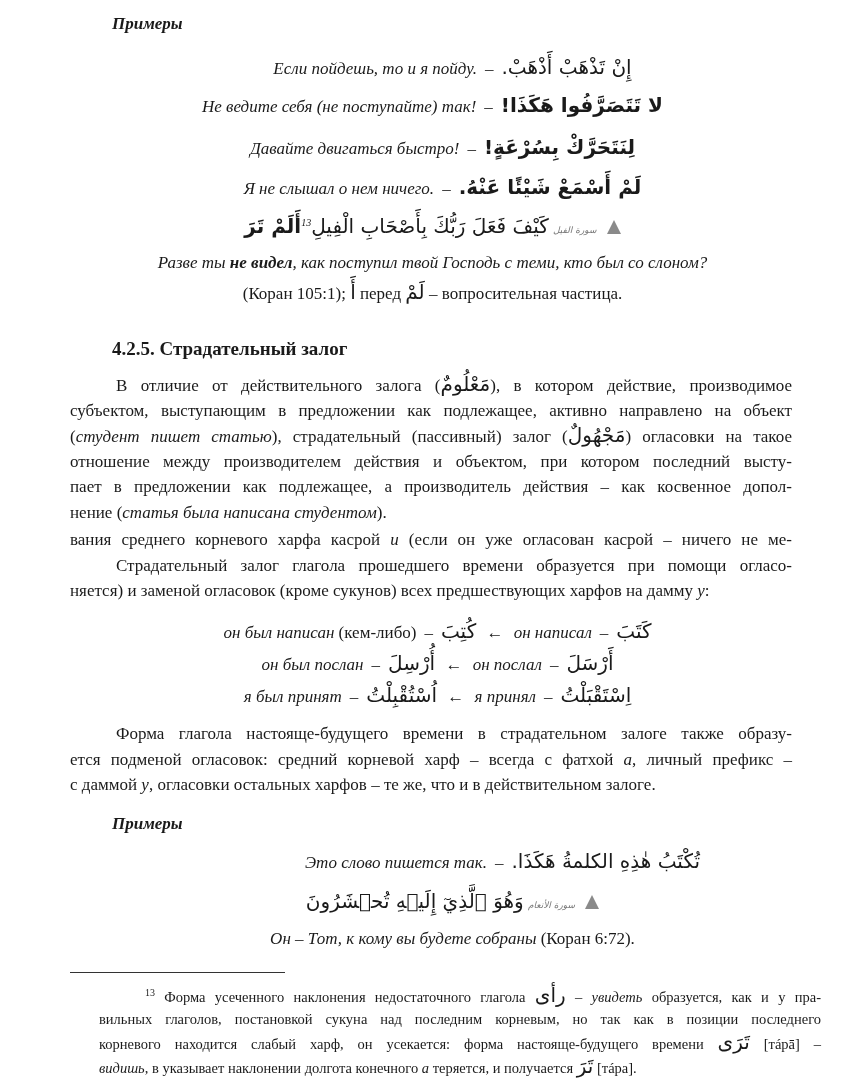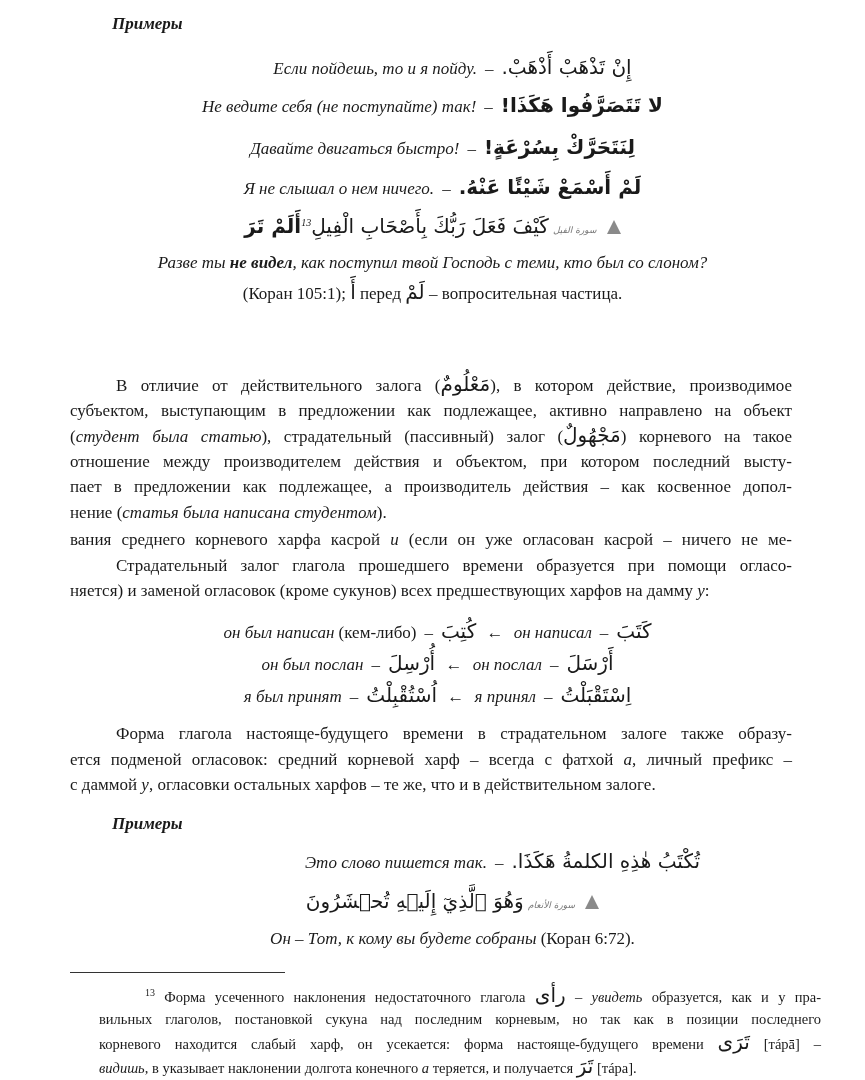--- a/index.html
+++ b/index.html
@@ -61,25 +61,29 @@
   </div>
   <div class="abs ex-line norm" style="top:280px; font-style:normal;">
     <span>(Коран 105:1);</span>
     <span class="ar">أَ</span>
     <span>перед</span>
     <span class="ar">لَمْ</span>
     <span>–</span>
     <span>вопросительная частица.</span>
   </div>
 
+  <div class="abs sec-title" style="left:112px; top:338px;">
+    <span>4.2.5.</span>
+    <span>Страдательный залог</span>
+  </div>
 
   <div class="abs para" style="left:70px; top:372px; width:722px; white-space:normal;">
     <span class="line indent"><span>В отличие от действительного залога (</span><span class="ar">مَعْلُومٌ</span><span>), в котором действие, производимое</span></span>
     <span class="line">субъектом, выступающим в предложении как подлежащее, активно направлено на объект</span>
-    <span class="line"><span>(</span><i>студент была статью</i><span>), страдательный (пассивный) залог (</span><span class="ar">مَجْهُولٌ</span><span>) корневого на такое</span></span>
+    <span class="line"><span>(</span><i>студент пишет статью</i><span>), страдательный (пассивный) залог (</span><span class="ar">مَجْهُولٌ</span><span>) огласовки на такое</span></span>
     <span class="line">отношение между производителем действия и объектом, при котором последний высту-</span>
     <span class="line">пает в предложении как подлежащее, а производитель действия – как косвенное допол-</span>
     <span class="line last"><span>нение (</span><i>статья была написана студентом</i><span>).</span></span>
   </div>
 
   <div class="abs para" style="left:70px; top:527px; width:722px; white-space:normal;">
     <span class="line"><span>вания среднего корневого харфа касрой </span><i>и</i><span>  (если он уже огласован касрой – ничего не ме-</span></span>
     <span class="line indent">Страдательный залог глагола прошедшего времени образуется при помощи  огласо-</span>
     <span class="line last"><span>няется)  и заменой огласовок  (кроме сукунов)  всех предшествующих харфов на дамму </span><i>у</i><span>:</span></span>
   </div>

